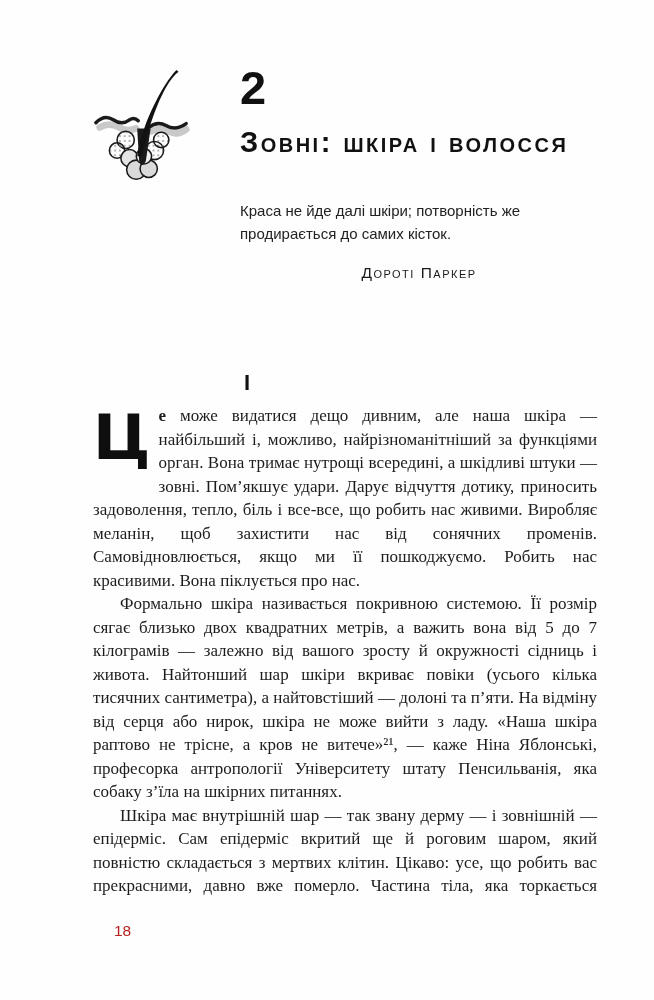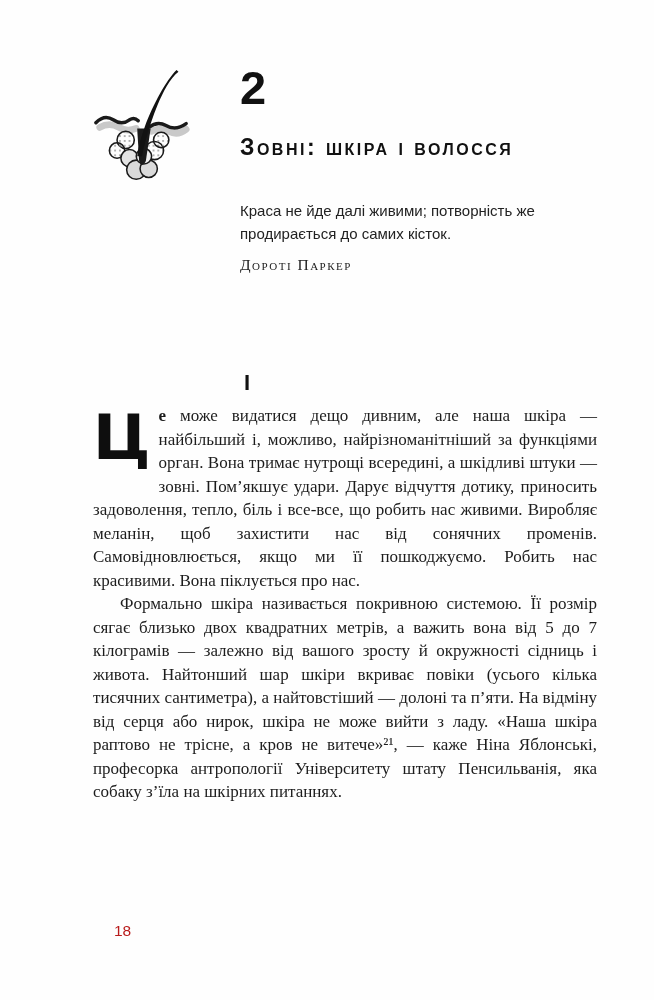--- a/index.html
+++ b/index.html
@@ -15,34 +15,34 @@
   }
   .illustration{
     position:absolute;left:94px;top:66px;width:96px;height:122px;
   }
   .chapter-number{
     position:absolute;left:240px;top:64px;
     font-family:"Liberation Sans", sans-serif;
     font-weight:700;font-size:47px;line-height:1;color:#111;
   }
   .chapter-title{
-    position:absolute;left:240px;top:120px;
+    position:absolute;left:240px;top:108px;
     font-family:"Liberation Sans", sans-serif;
-    font-weight:700;font-size:23px;line-height:1.1;color:#111;
+    font-weight:700;font-size:29px;line-height:1.1;color:#111;
     font-variant:small-caps;letter-spacing:2.5px;white-space:nowrap;
   }
   .epigraph{
     position:absolute;left:240px;top:199px;width:358px;margin:0;
     font-family:"Liberation Sans", sans-serif;
     font-size:15px;line-height:23px;color:#222;
   }
   .epigraph p{margin:0;}
   .epigraph figcaption{
-    text-align:left;margin-top:8px;
-    font-variant:small-caps;letter-spacing:1.5px;font-size:15.5px;color:#1b1b1b;font-family:Liberation Serif, serif;
+    text-align:center;margin-top:16px;
+    font-variant:small-caps;letter-spacing:1.5px;font-size:15.5px;color:#1b1b1b;
   }
   .section-marker{
     position:absolute;left:244px;top:370px;
     font-family:"Liberation Sans", sans-serif;
     font-weight:700;font-size:22px;color:#111;
   }
   .body-text{
     position:absolute;left:93px;top:404px;width:504px;
     font-size:17px;line-height:23.5px;
     text-align:justify;
@@ -96,28 +96,29 @@
     <path d="M2,58 q9,-9 18,-3 q9,6 17,0 q5,-3 9,1" stroke="#1a1a1a" stroke-width="3.6" fill="none" stroke-linecap="round"></path>
     <path d="M57,63 q9,-7 18,-2 q10,6 21,-2" stroke="#1a1a1a" stroke-width="3.6" fill="none" stroke-linecap="round"></path>
 
     <path d="M86,3 C75,14 62,38 53,62 C49,73 46,84 45,93 L50,93 C52,82 57,62 66,40 C72,26 79,12 88,5 Z" fill="#121212"></path>
   </svg>
 
   <div class="chapter-number">2</div>
   <h1 class="chapter-title">Зовні: шкіра і волосся</h1>
 
   <figure class="epigraph">
-    <p>Краса не йде далі живими; потворність же продирається до самих кісток.</p>
+    <p>Краса не йде далі шкіри; потворність же продирається до самих кісток.</p>
     <figcaption>Дороті Паркер</figcaption>
   </figure>
 
   <div class="section-marker">I</div>
 
   <article class="body-text">
     <p>
       <span class="dropcap">Ц</span><span class="lead-letter">е</span><span> може видатися дещо дивним, але наша шкіра — найбільший і, можливо, найрізноманітніший за функціями орган. Вона тримає нутрощі всередині, а шкідливі штуки — зовні. Пом’якшує удари. Дарує відчуття дотику, приносить задоволення, тепло, біль і все-все, що робить нас живими. Виробляє меланін, щоб захистити нас від сонячних променів. Самовідновлюється, якщо ми її пошкоджуємо. Робить нас красивими. Вона піклується про нас.</span>
     </p>
     <p class="indented">Формально шкіра називається покривною системою. Її розмір сягає близько двох квадратних метрів, а важить вона від 5 до 7 кілограмів — залежно від вашого зросту й окружності сідниць і живота. Найтонший шар шкіри вкриває повіки (усього кілька тисячних сантиметра), а найтовстіший — долоні та п’яти. На відміну від серця або нирок, шкіра не може вийти з ладу. «Наша шкіра раптово не трісне, а кров не витече»²¹, — каже Ніна Яблонські, професорка антропології Університету штату Пенсильванія, яка собаку з’їла на шкірних питаннях.</p>
+    <p class="indented cut-off">Шкіра має внутрішній шар — так звану дерму — і зовнішній — епідерміс. Сам епідерміс вкритий ще й роговим шаром, який повністю складається з мертвих клітин. Цікаво: усе, що робить вас прекрасними, давно вже померло. Частина тіла, яка торкається</p>
   </article>
 
   <span class="page-number">18</span>
 
 </div>
 
 </body></html>

